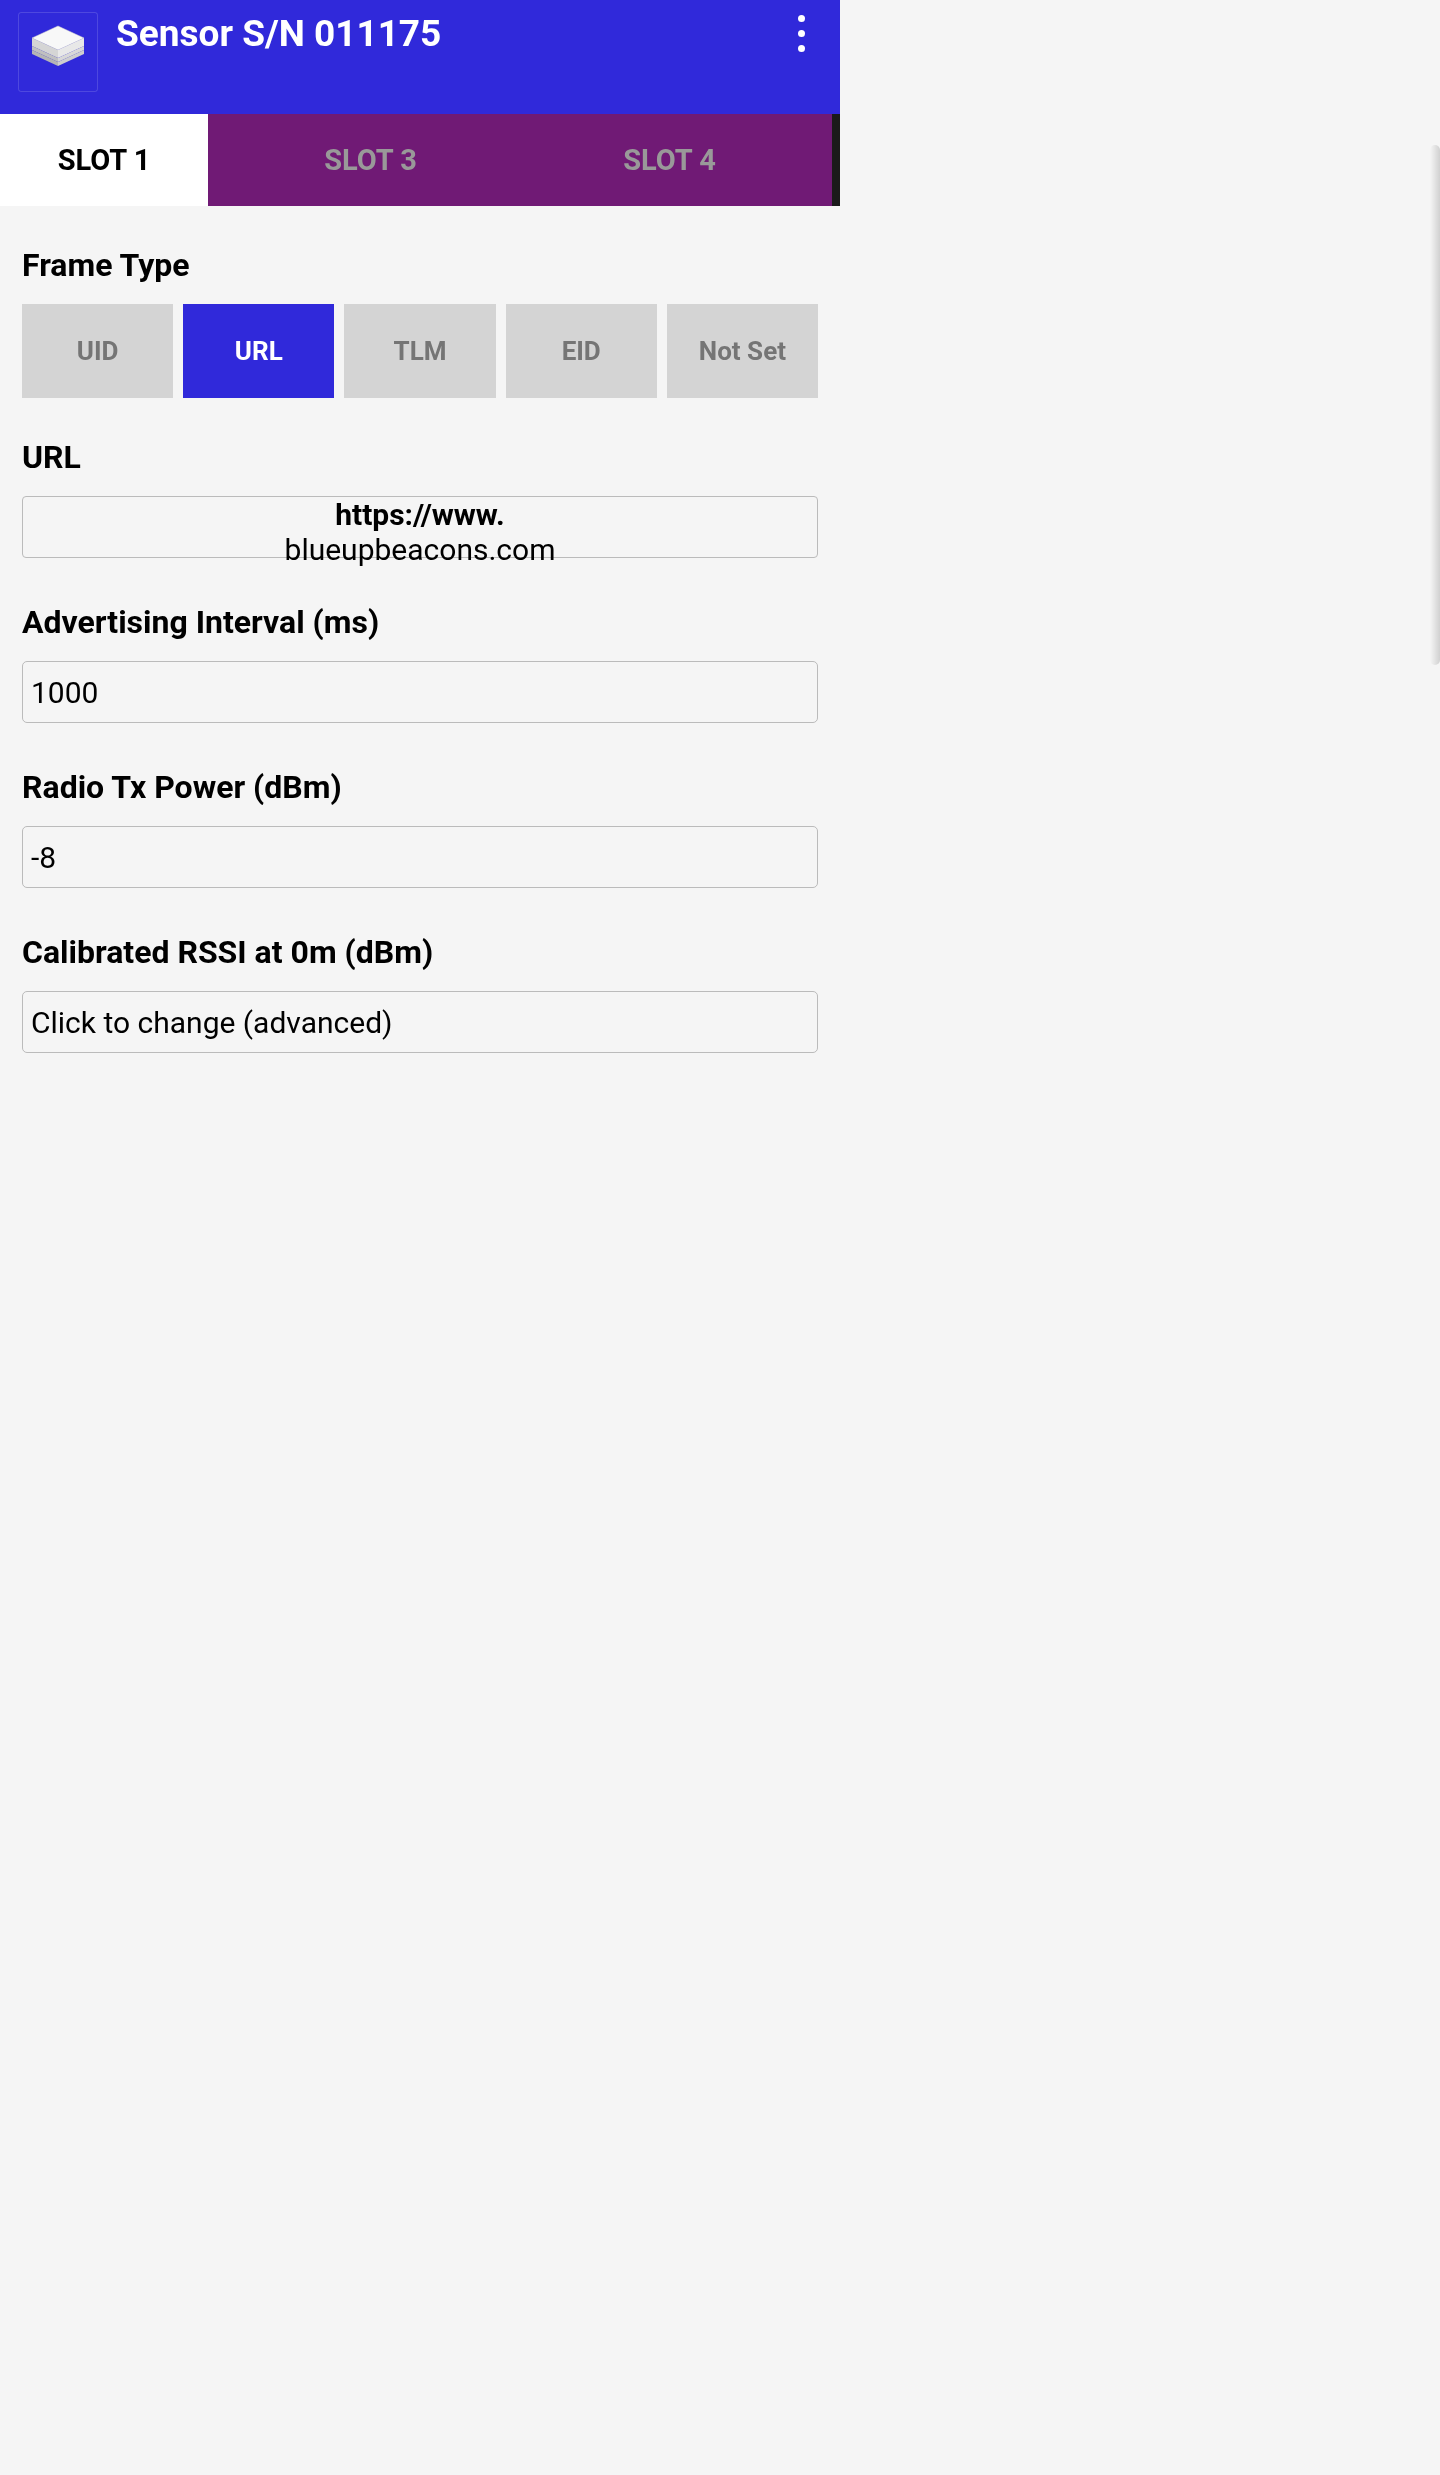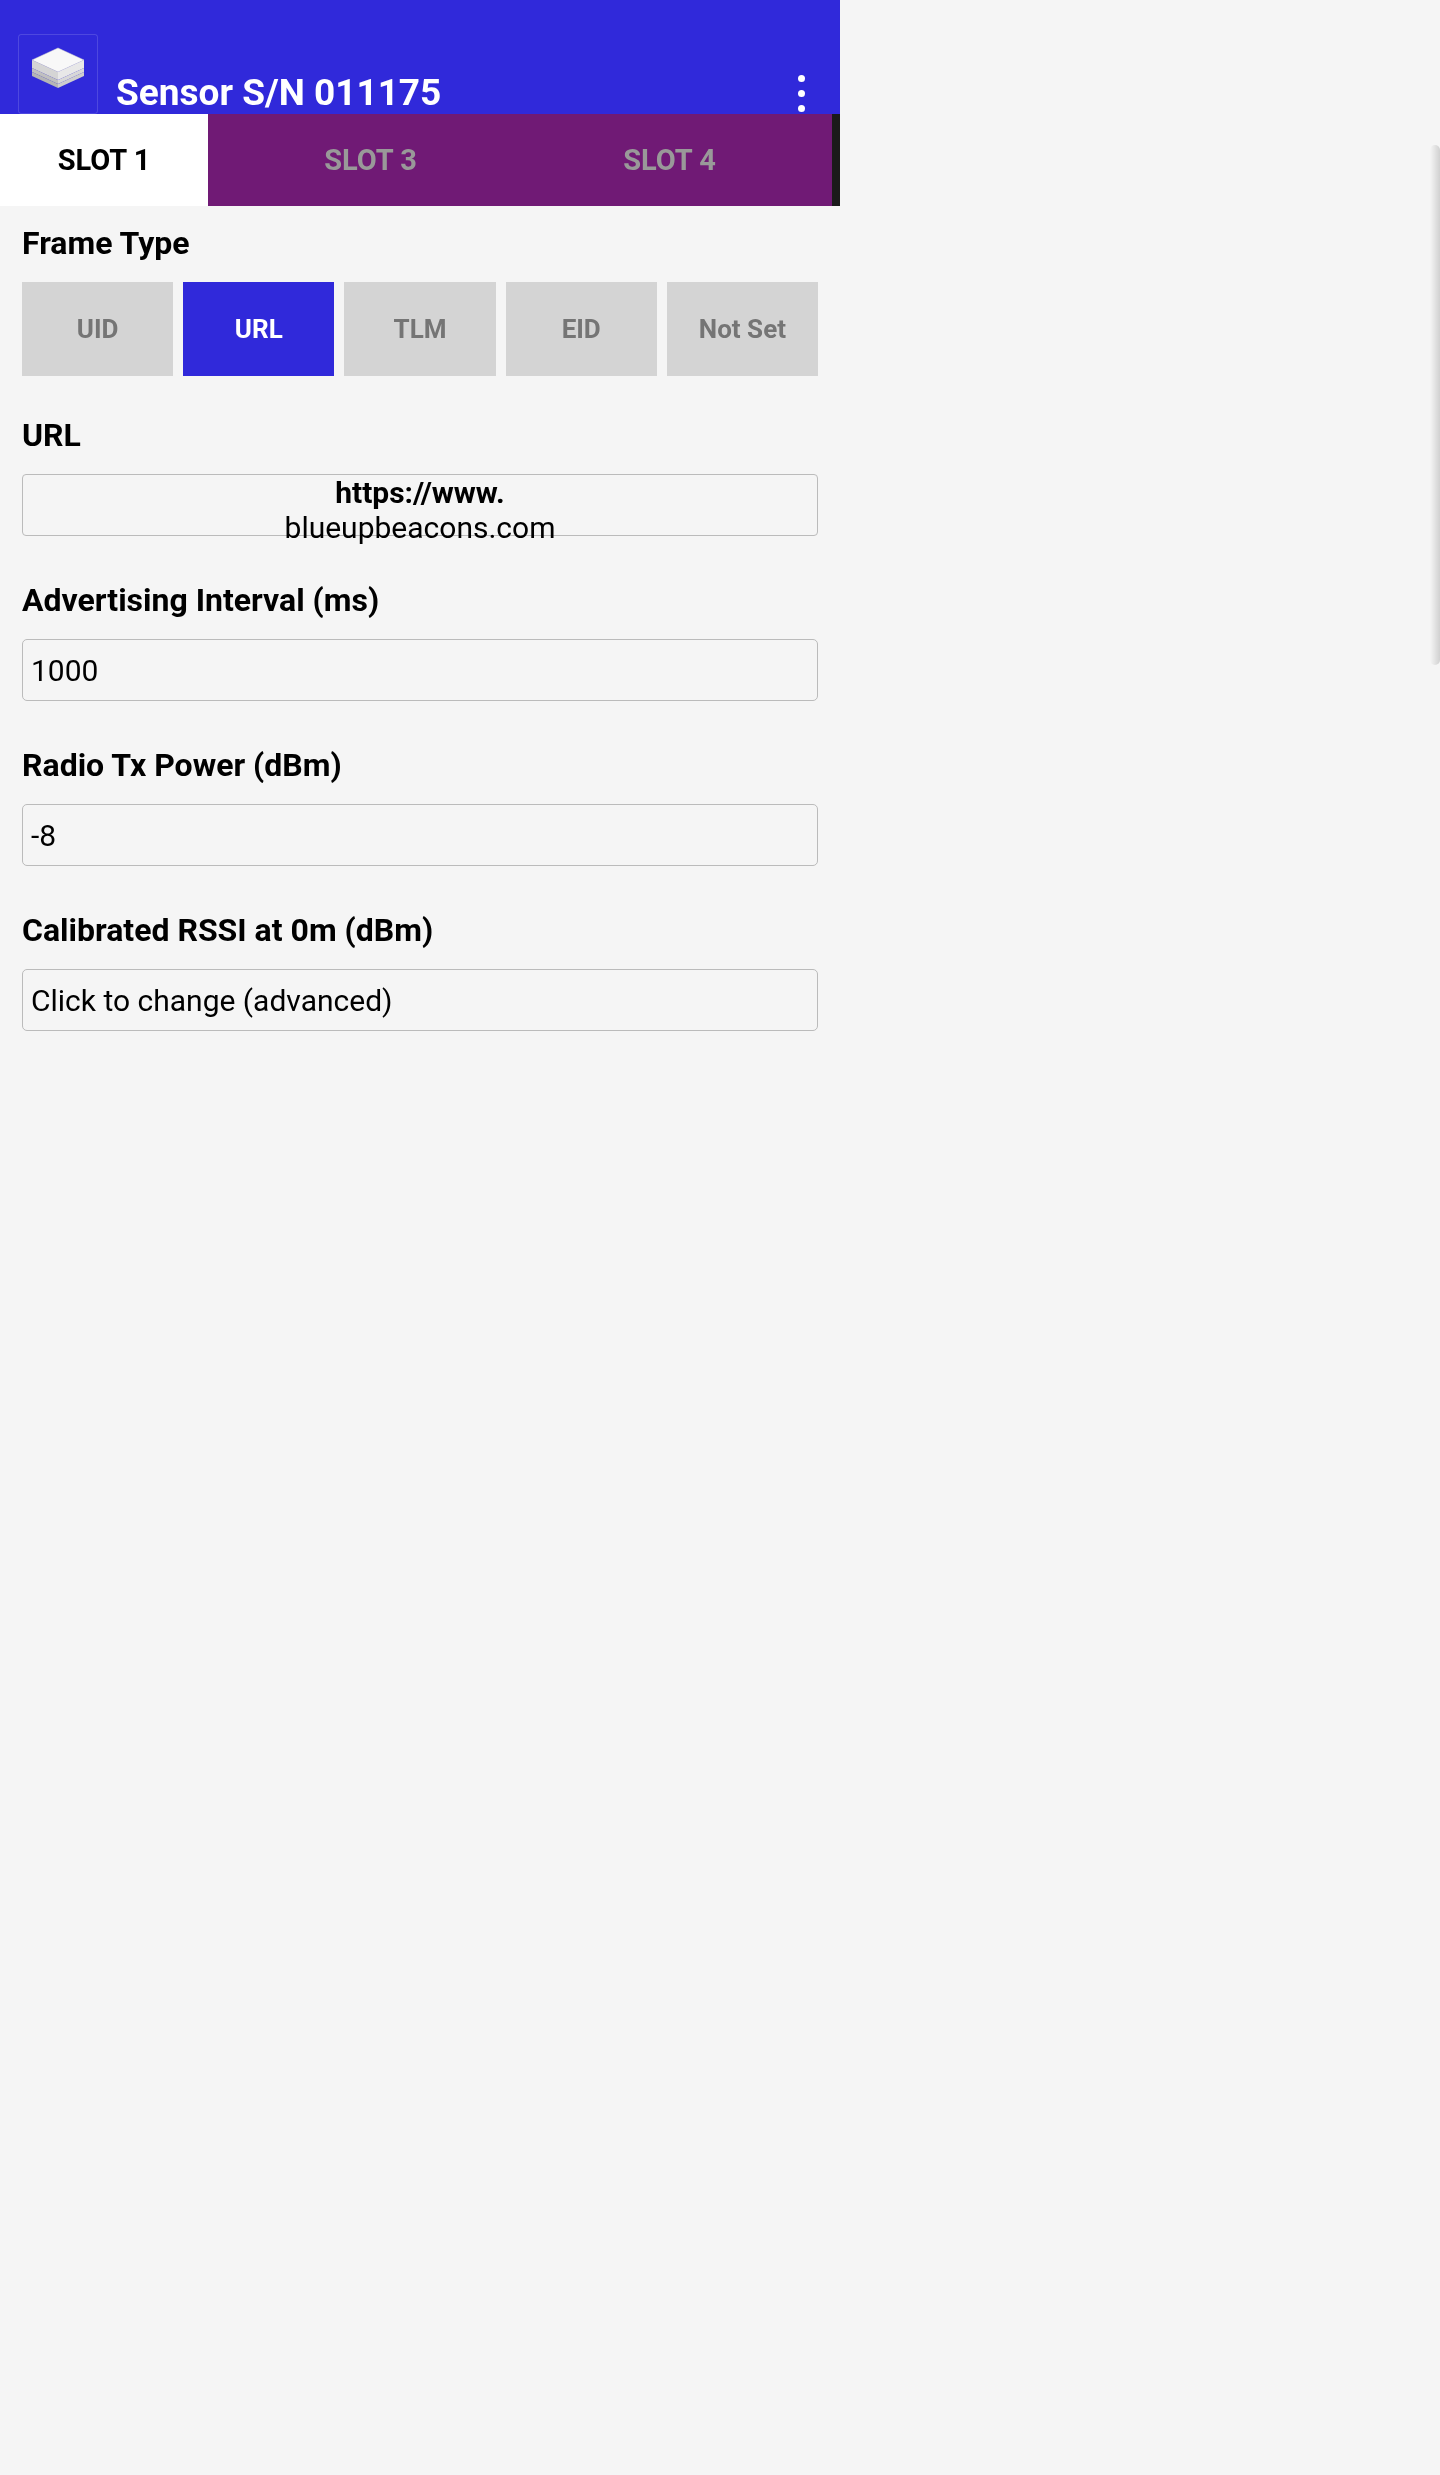--- a/index.html
+++ b/index.html
@@ -12,22 +12,22 @@
     body {
       width: 840px;
       background: #f5f5f5;
     }
     
     
     .header {
       background: #3029da;
       height: 114px;
       display: flex;
-      align-items: flex-end;
-      padding: 0 18px;
+      align-items: flex-start;
+      padding: 12px 18px;
     }
     
     .header-icon {
       width: 80px;
       height: 80px;
       display: flex;
       align-items: center;
       justify-content: center;
       border: 1px solid rgba(255,255,255,0.15);
       border-radius: 3px;
@@ -93,21 +93,21 @@
     
     .content {
       padding: 18px 22px;
     }
     
     .section-label {
       font-size: 32px;
       font-weight: 700;
       color: #000;
       margin-bottom: 20px;
-      margin-top: 0;
+      margin-top: 22px;
     }
     
     
     .frame-types {
       display: flex;
       gap: 10px;
       margin-bottom: 40px;
     }
     
     .frame-type-btn {

